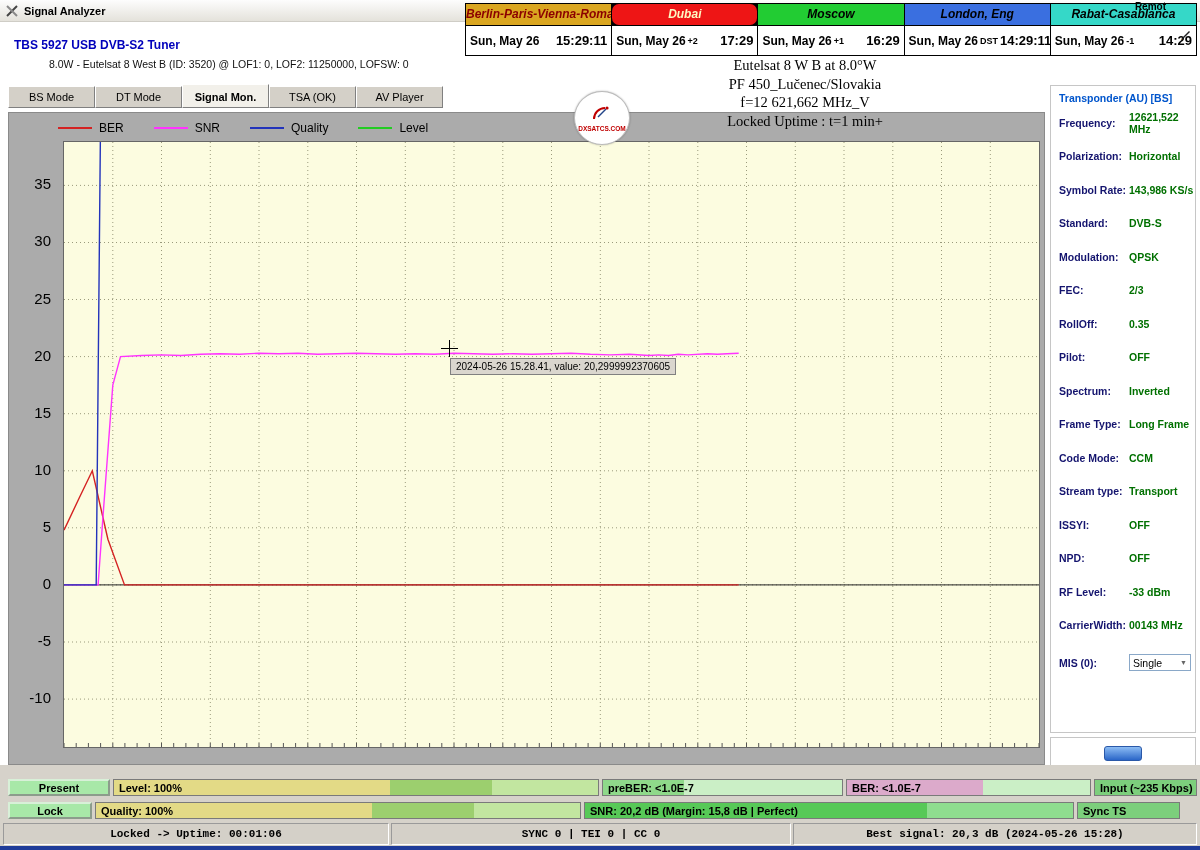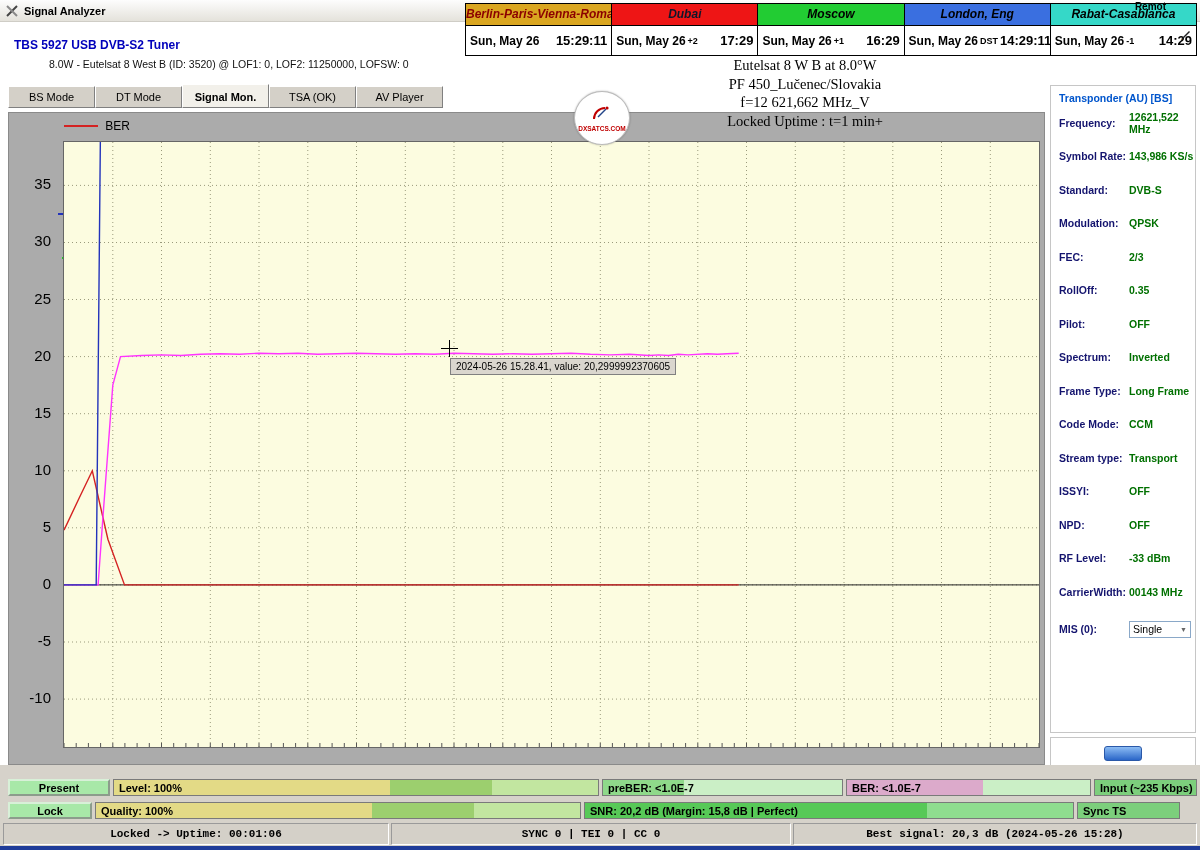--- a/index.html
+++ b/index.html
@@ -40,21 +40,21 @@
     align-items:center;justify-content:center;box-shadow:0 0 2px rgba(0,0,0,.3);}
   .logo-text{font-size:6.5px;font-weight:bold;color:#C00000;margin-top:1px;}
   
   .tabs{position:absolute;left:8px;top:86px;display:flex;z-index:5;}
   .tab{width:85px;height:20px;line-height:20px;text-align:center;font-size:11px;
     background:#D4D0C8;border:1px solid;border-color:#fff #808080 #808080 #fff;cursor:default;}
   .tab.active{background:#F2F0EA;font-weight:bold;height:22px;margin-top:-2px;line-height:24px;}
   
   .chartpanel{position:absolute;left:8px;top:112px;width:1037px;height:653px;
     background:#ABABAB;border:1px solid #8a8a8a;box-sizing:border-box;}
-  .legend{position:absolute;left:49px;top:6px;display:flex;gap:30px;align-items:center;height:18px;flex-direction:column;}
+  .legend{position:absolute;left:49px;top:6px;display:flex;gap:30px;align-items:center;height:18px;}
   .legend-item{display:flex;align-items:center;gap:7px;font-size:12px;}
   .legend-swatch{width:34px;height:2px;display:inline-block;}
   .ylabels{position:absolute;left:0;top:28px;width:50px;height:605px;}
   .ytick{position:absolute;right:8px;font-size:15px;transform:translateY(-55%);}
   .plot{position:absolute;left:54px;top:28px;width:975px;height:605px;
     background:#FCFCE0;border:1px solid #666;box-sizing:content-box;}
   .plot svg{position:absolute;left:0;top:0;}
   .grid{stroke:#9a9a7c;stroke-width:1;stroke-dasharray:1,3;}
   .tooltip{position:absolute;left:386px;top:216px;background:#DAD6CE;border:1px solid #808080;
     font-size:10px;padding:2px 5px;white-space:nowrap;z-index:5;}
@@ -133,21 +133,21 @@
     <div class="clock">
       <div class="clock-city" style="background: rgb(218, 166, 32); color: rgb(139, 0, 0);">Berlin-Paris-Vienna-Roma</div>
       <div class="clock-time">
         <span class="clock-date">Sun, May 26</span>
         <span class="clock-off"></span>
         <span class="clock-hms">15:29:11</span>
       </div>
     </div>
 
     <div class="clock">
-      <div class="clock-city" style="background: rgb(238, 21, 21); color: #0f172a;">Dubai</div>
+      <div class="clock-city" style="background: rgb(238, 21, 21); color: #fef9c3; border-radius: 7px;">Dubai</div>
       <div class="clock-time">
         <span class="clock-date">Sun, May 26</span>
         <span class="clock-off">+2</span>
         <span class="clock-hms">17:29</span>
       </div>
     </div>
 
     <div class="clock">
       <div class="clock-city" style="background: rgb(34, 204, 51); color: rgb(0, 0, 0);">Moscow</div>
       <div class="clock-time">
@@ -380,20 +380,24 @@
 </div>
 
 <div class="sidepanel">
   <div class="side-header">Transponder (AU) [BS]</div>
 
     <div class="trow">
       <span class="tlabel">Frequency:</span>
       <span class="tvalue">12621,522 MHz</span>
     </div>
 
+    <div class="trow">
+      <span class="tlabel">Polarization:</span>
+      <span class="tvalue">Horizontal</span>
+    </div>
 
     <div class="trow">
       <span class="tlabel">Symbol Rate:</span>
       <span class="tvalue">143,986 KS/s</span>
     </div>
 
     <div class="trow">
       <span class="tlabel">Standard:</span>
       <span class="tvalue">DVB-S</span>
     </div>

